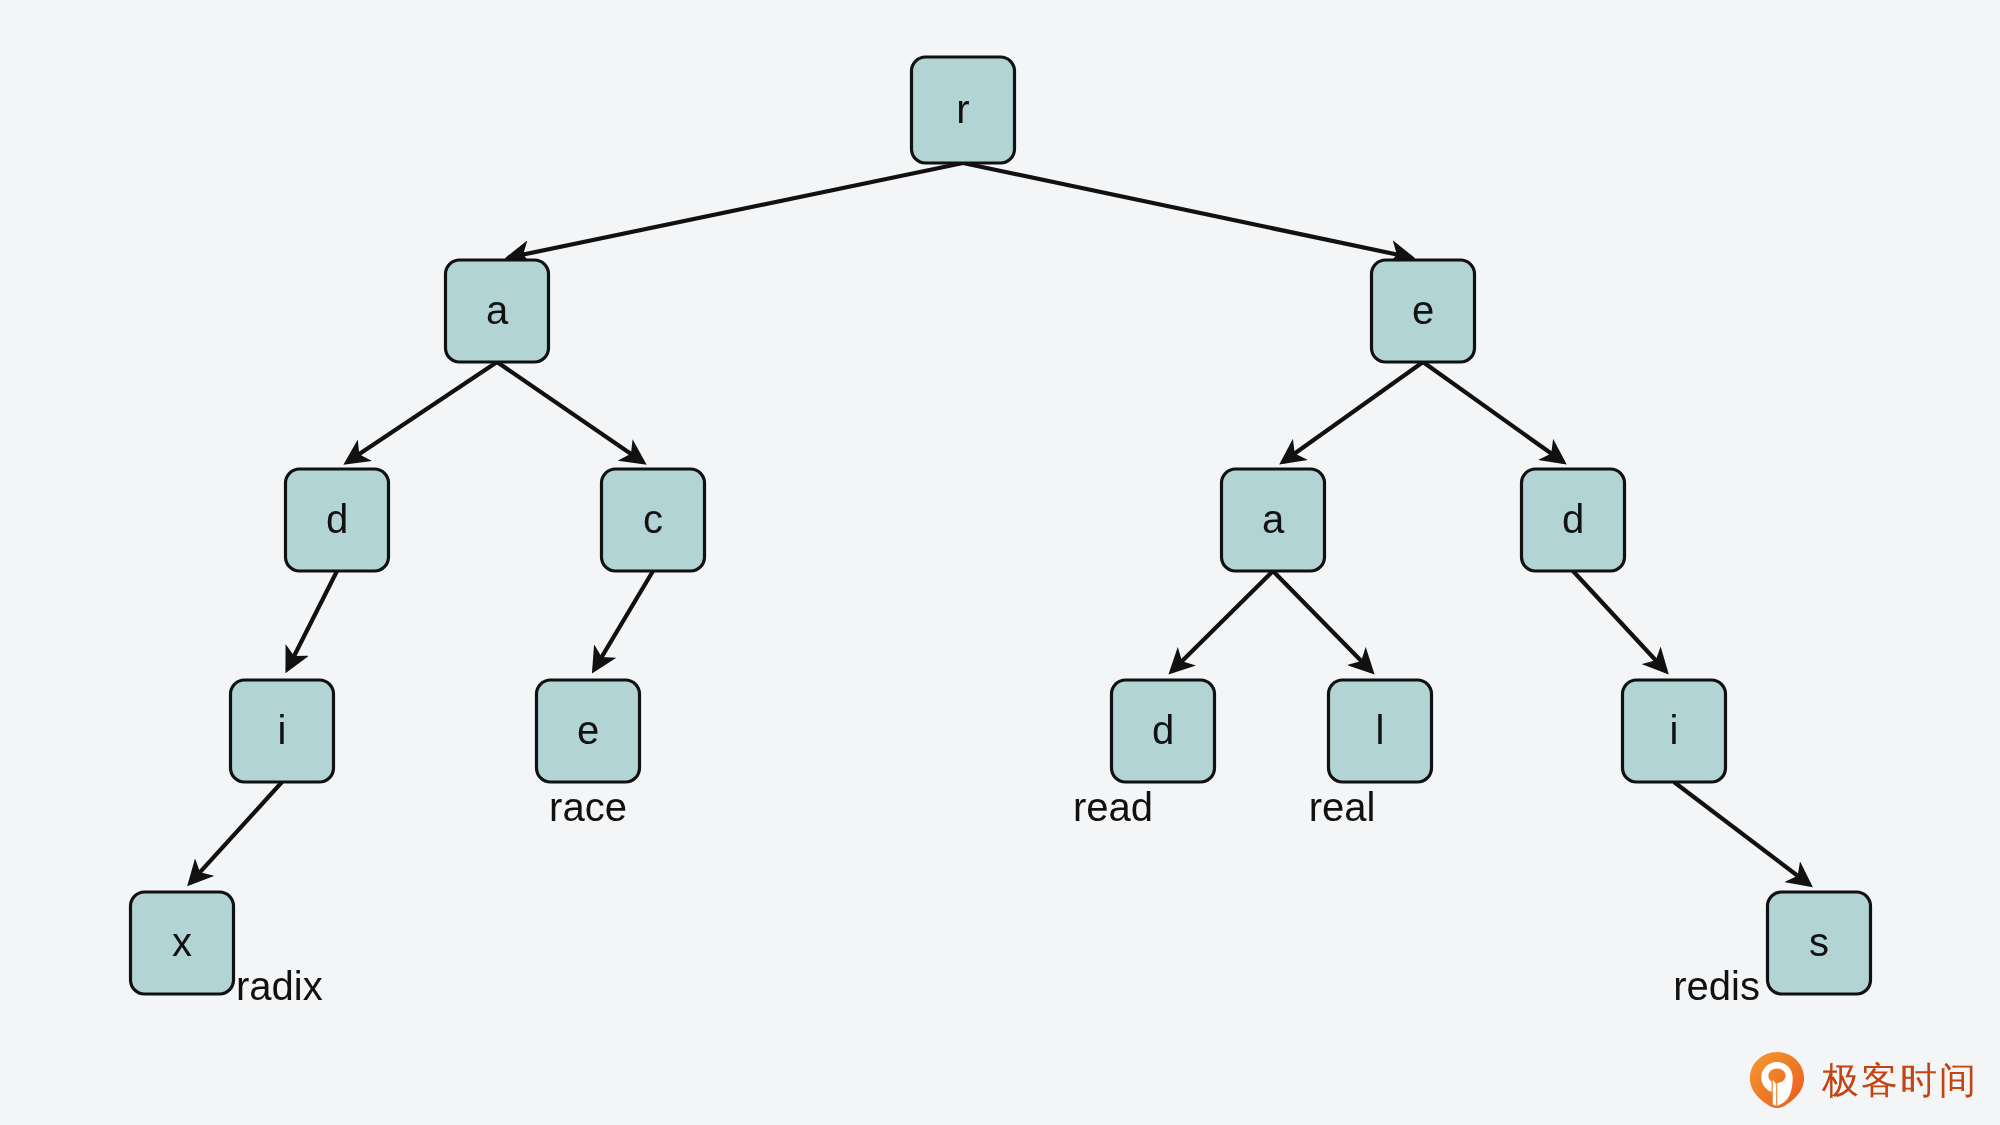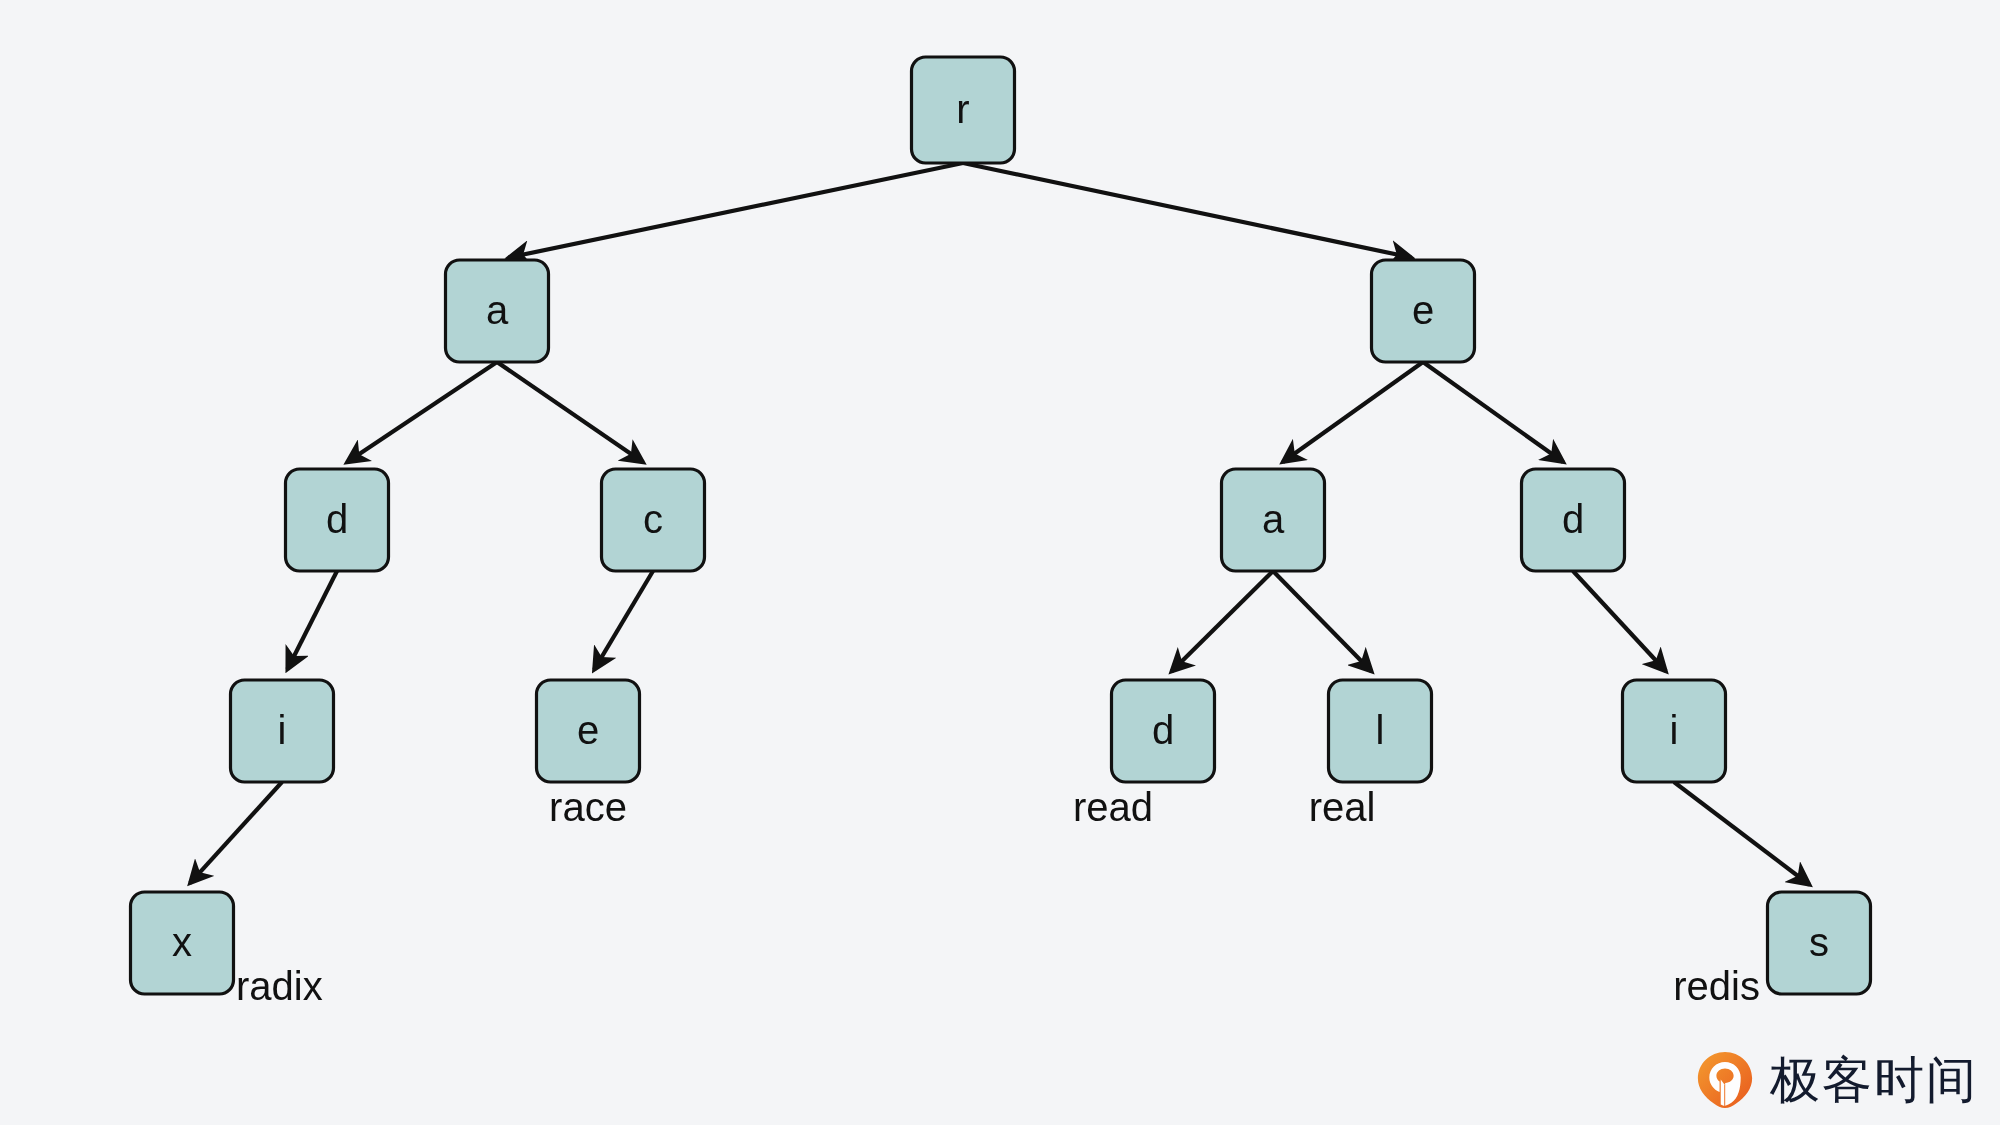--- a/index.html
+++ b/index.html
@@ -61,23 +61,23 @@
     opacity: 0.98;
   }
   #watermark .mark-glyph {
     width: 62px;
     height: 62px;
     position: relative;
     flex: 0 0 auto;
   }
   #watermark .mark-text {
     font-family: Liberation Sans, sans-serif;
-    font-size: 50px;
+    font-size: 37px;
     letter-spacing: 2px;
-    color: #0f172a;
+    color: #c2410c;
     line-height: 1;
     white-space: nowrap;
   }
 </style>
 </head>
 <body>
 
 <div id="canvas">
 
   <svg id="tree" viewBox="0 0 2000 1125" xmlns="http://www.w3.org/2000/svg">

